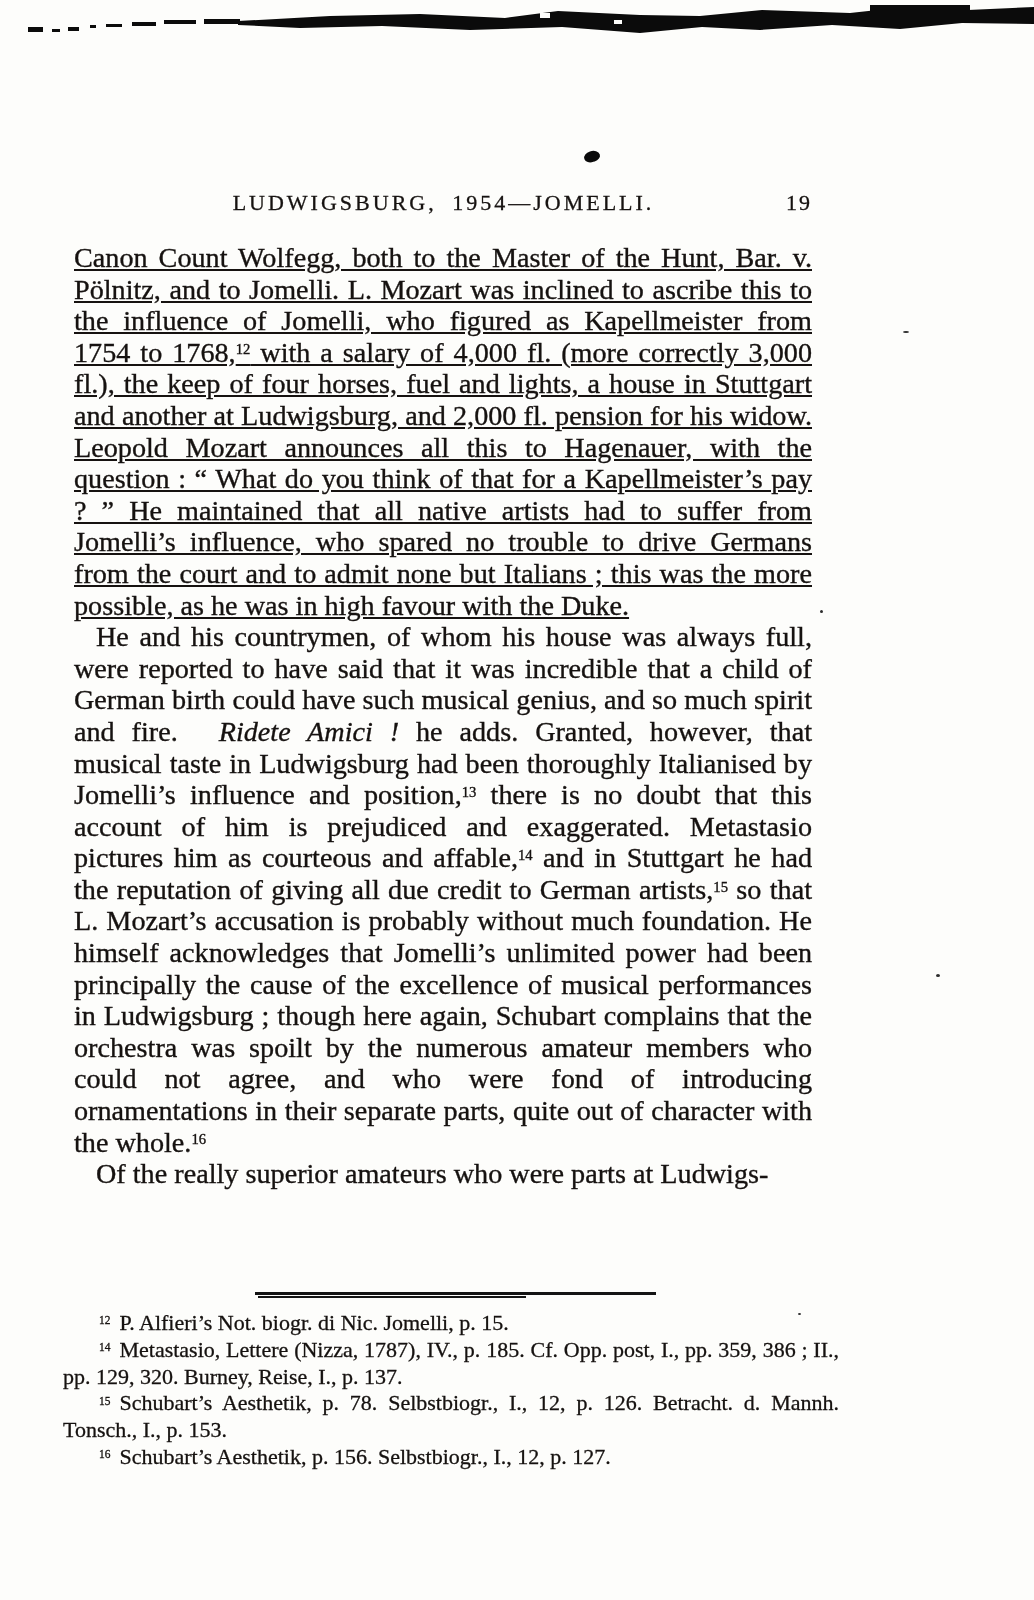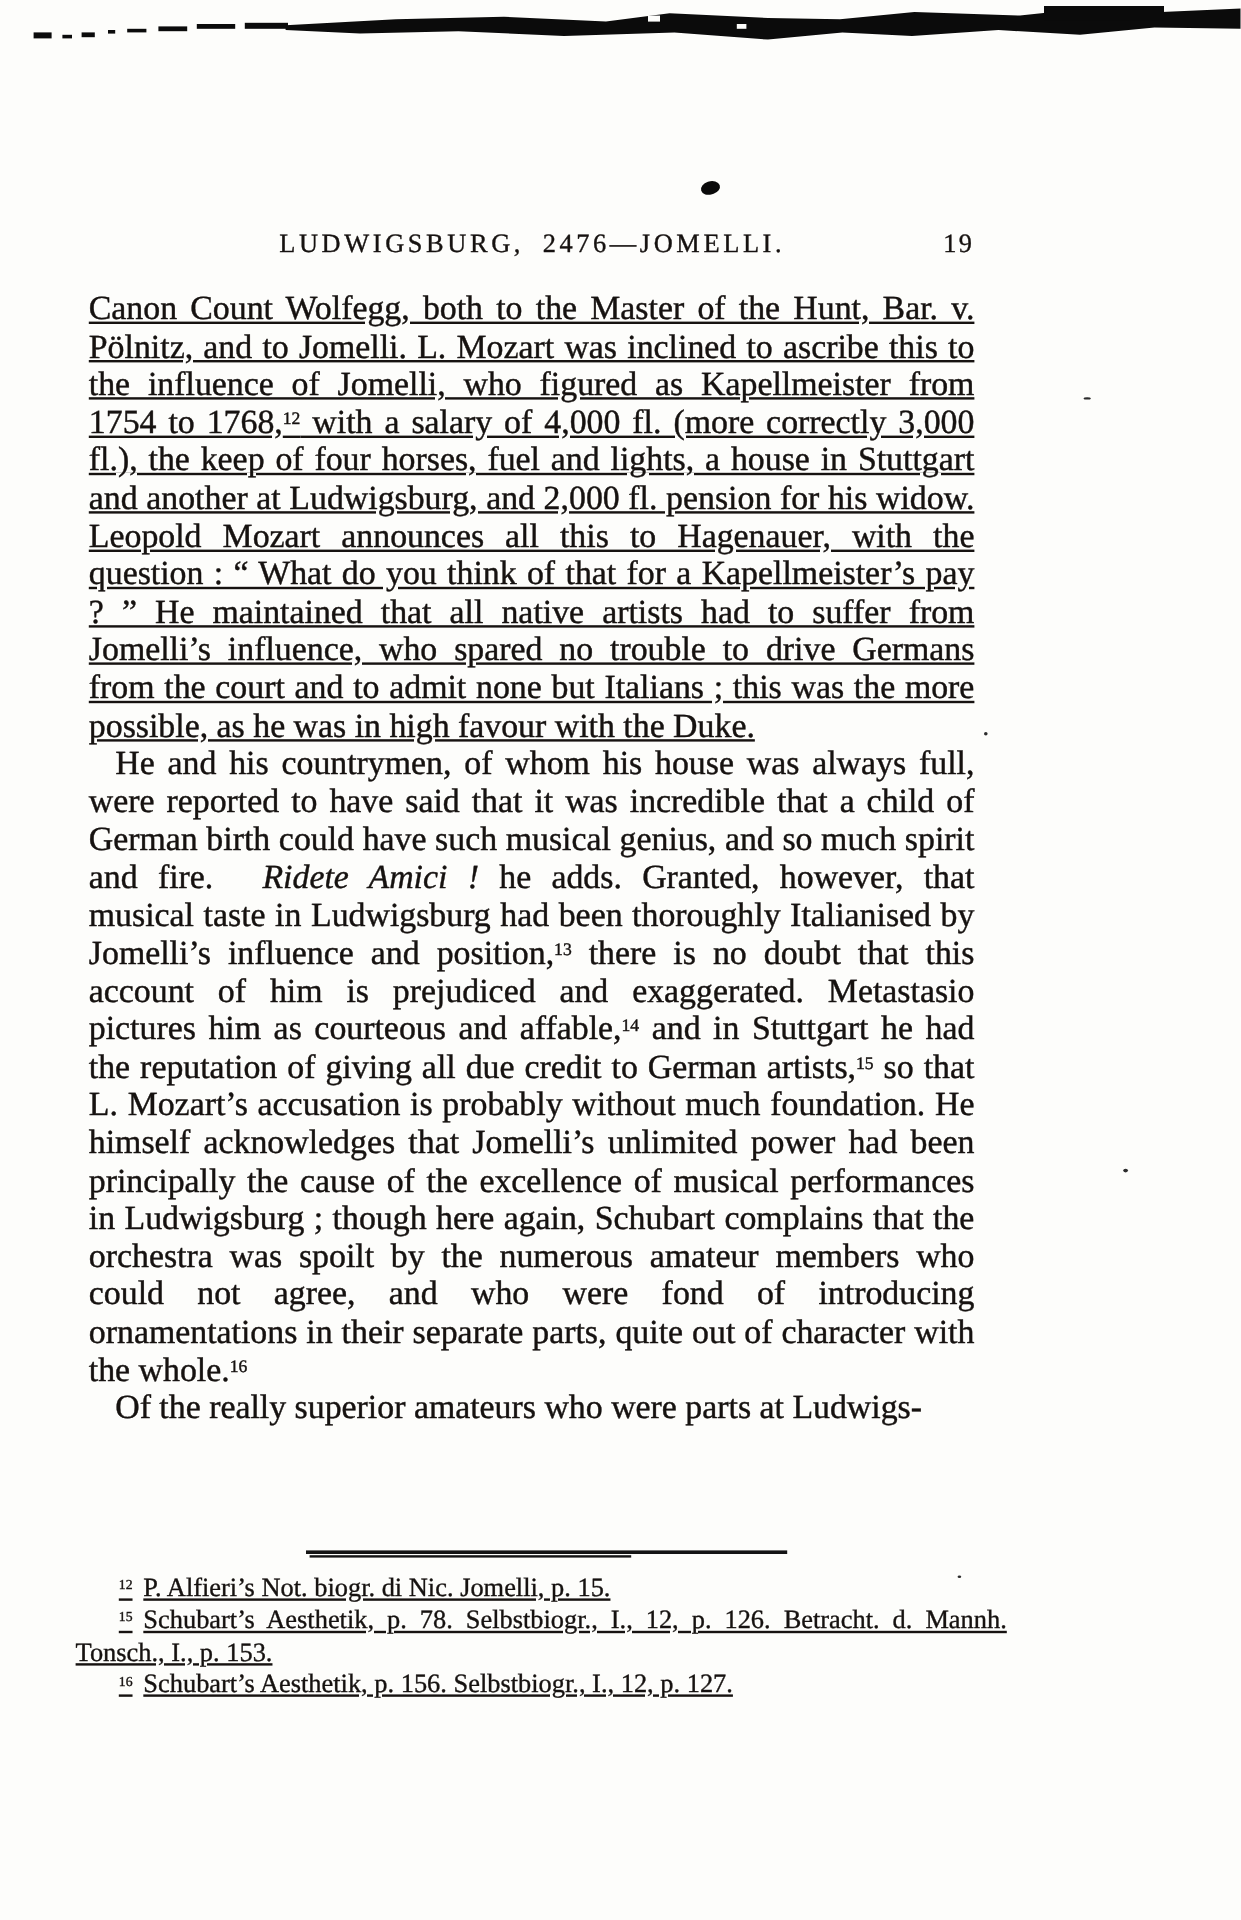--- a/index.html
+++ b/index.html
@@ -47,21 +47,21 @@
   
   .fn-rule { position:absolute; left:255px; top:1292px; width:401px; height:3px; background:#141414; }
   .fn-rule .echo { position:absolute; left:3px; top:4px; width:268px; height:2px; background:#141414; display:block; }
   
   .footnotes {
     position:absolute; left:63px; top:1310px; width:776px;
     font-size:22px; line-height:26.8px;
     text-align:justify;
     -webkit-text-stroke:0.3px #161210;
   }
-  .fn { margin:0; text-indent:36px;text-decoration:underline; }
+  .fn { margin:0; text-indent:36px; }
   .fn sup { margin-right:9px; }
   
   .speck { position:absolute; background:#2c2c2c; border-radius:50%; }
   .speck.s1 { left:903px; top:331px; width:6px; height:2px; }
   .speck.s2 { left:820px; top:610px; width:3px; height:3px; }
   .speck.s3 { left:936px; top:974px; width:4px; height:3px; }
   .speck.s4 { left:798px; top:1313px; width:3px; height:2px; }
 </style>
 </head>
 <body>
@@ -79,39 +79,42 @@
     <rect fill="#0b0b0b" x="132" y="22" width="24" height="4"></rect>
     <rect fill="#0b0b0b" x="164" y="20" width="32" height="4"></rect>
     <rect fill="#0b0b0b" x="204" y="19" width="36" height="5"></rect>
     <rect fill="#fdfdfb" x="540" y="13" width="10" height="5"></rect>
     <rect fill="#fdfdfb" x="614" y="20" width="8" height="4"></rect>
   </svg>
 
   <div class="ink-dot"></div>
 
   <header class="running-head">
-    <span>LUDWIGSBURG, 2476—JOMELLI.</span>
+    <span>LUDWIGSBURG, 1954—JOMELLI.</span>
     <span class="pagenum">19</span>
   </header>
 
   <main class="textcol">
     <p class="para no-indent"><span>Canon Count Wolfegg, both to the Master of the Hunt, Bar. v. Pölnitz, and to Jomelli. L. Mozart was inclined to ascribe this to the influence of Jomelli, who figured as Kapellmeister from 1754 to 1768,</span><sup>12</sup><span> with a salary of 4,000 fl. (more correctly 3,000 fl.), the keep of four horses, fuel and lights, a house in Stuttgart and another at Ludwigsburg, and 2,000 fl. pension for his widow. Leopold Mozart announces all this to Hagenauer, with the question : “ What do you think of that for a Kapellmeister’s pay ? ” He maintained that all native artists had to suffer from Jomelli’s influence, who spared no trouble to drive Germans from the court and to admit none but Italians ; this was the more possible, as he was in high favour with the Duke.</span></p>
     <p class="para"><span>He and his countrymen, of whom his house was always full, were reported to have said that it was incredible that a child of German birth could have such musical genius, and so much spirit and fire. </span><i>Ridete Amici !</i><span> he adds. Granted, however, that musical taste in Ludwigsburg had been thoroughly Italianised by Jomelli’s influence and position,</span><sup>13</sup><span> there is no doubt that this account of him is prejudiced and exaggerated. Metastasio pictures him as courteous and affable,</span><sup>14</sup><span> and in Stuttgart he had the reputation of giving all due credit to German artists,</span><sup>15</sup><span> so that L. Mozart’s accusation is probably without much foundation. He himself acknowledges that Jomelli’s unlimited power had been principally the cause of the excellence of musical performances in Ludwigsburg ; though here again, Schubart complains that the orchestra was spoilt by the numerous amateur members who could not agree, and who were fond of introducing ornamentations in their separate parts, quite out of character with the whole.</span><sup>16</sup></p>
     <p class="para"><span>Of the really superior amateurs who were parts at Ludwigs-</span></p>
   </main>
 
   <div class="fn-rule">
       <span class="echo"></span>
     </div>
 
   <section class="footnotes">
     <p class="fn">
       <sup>12</sup><span>P. Alfieri’s Not. biogr. di Nic. Jomelli, p. 15.</span>
     </p>
     <p class="fn">
+      <sup>14</sup><span>Metastasio, Lettere (Nizza, 1787), IV., p. 185. Cf. Opp. post, I., pp. 359, 386 ; II., pp. 129, 320. Burney, Reise, I., p. 137.</span>
+    </p>
+    <p class="fn">
       <sup>15</sup><span>Schubart’s Aesthetik, p. 78. Selbstbiogr., I., 12, p. 126. Betracht. d. Mannh. Tonsch., I., p. 153.</span>
     </p>
     <p class="fn">
       <sup>16</sup><span>Schubart’s Aesthetik, p. 156. Selbstbiogr., I., 12, p. 127.</span>
     </p>
   </section>
 
   <div class="speck s1"></div>
   <div class="speck s2"></div>
   <div class="speck s3"></div>

